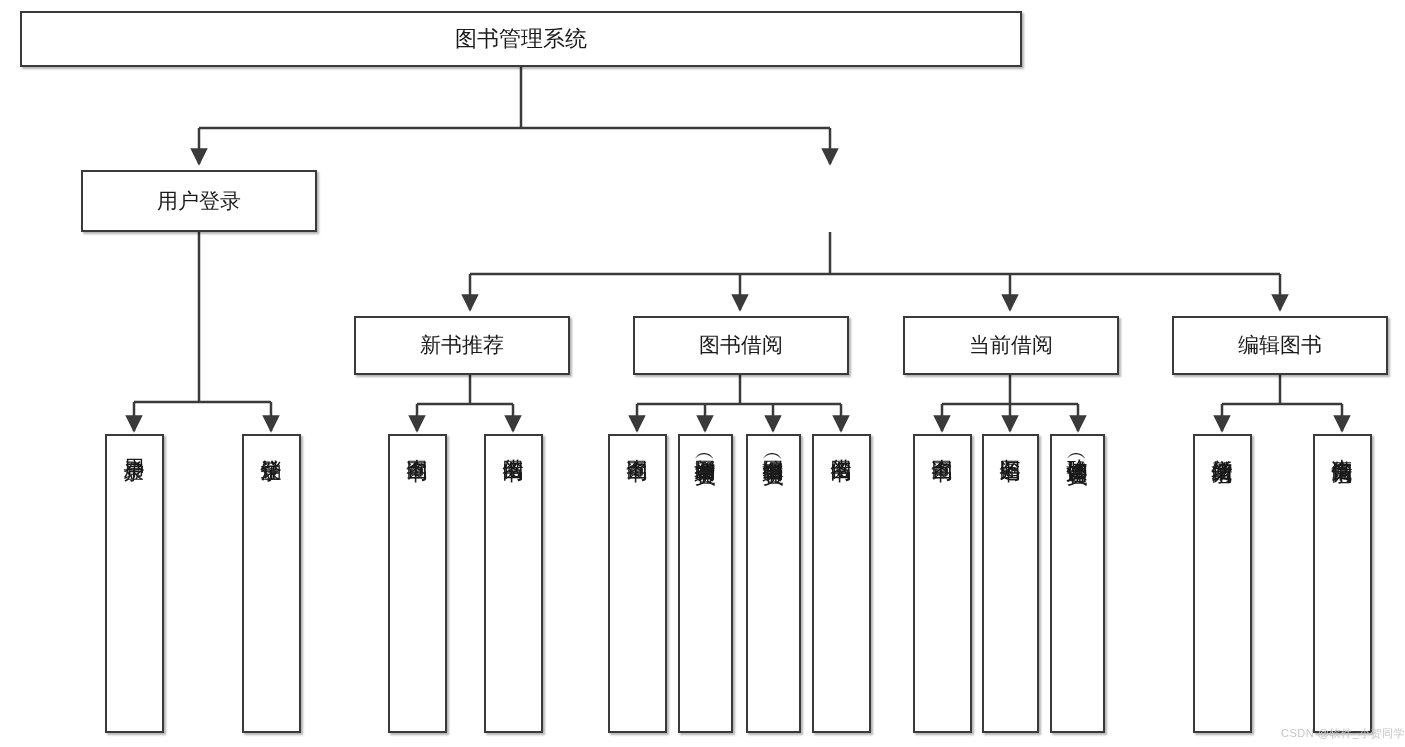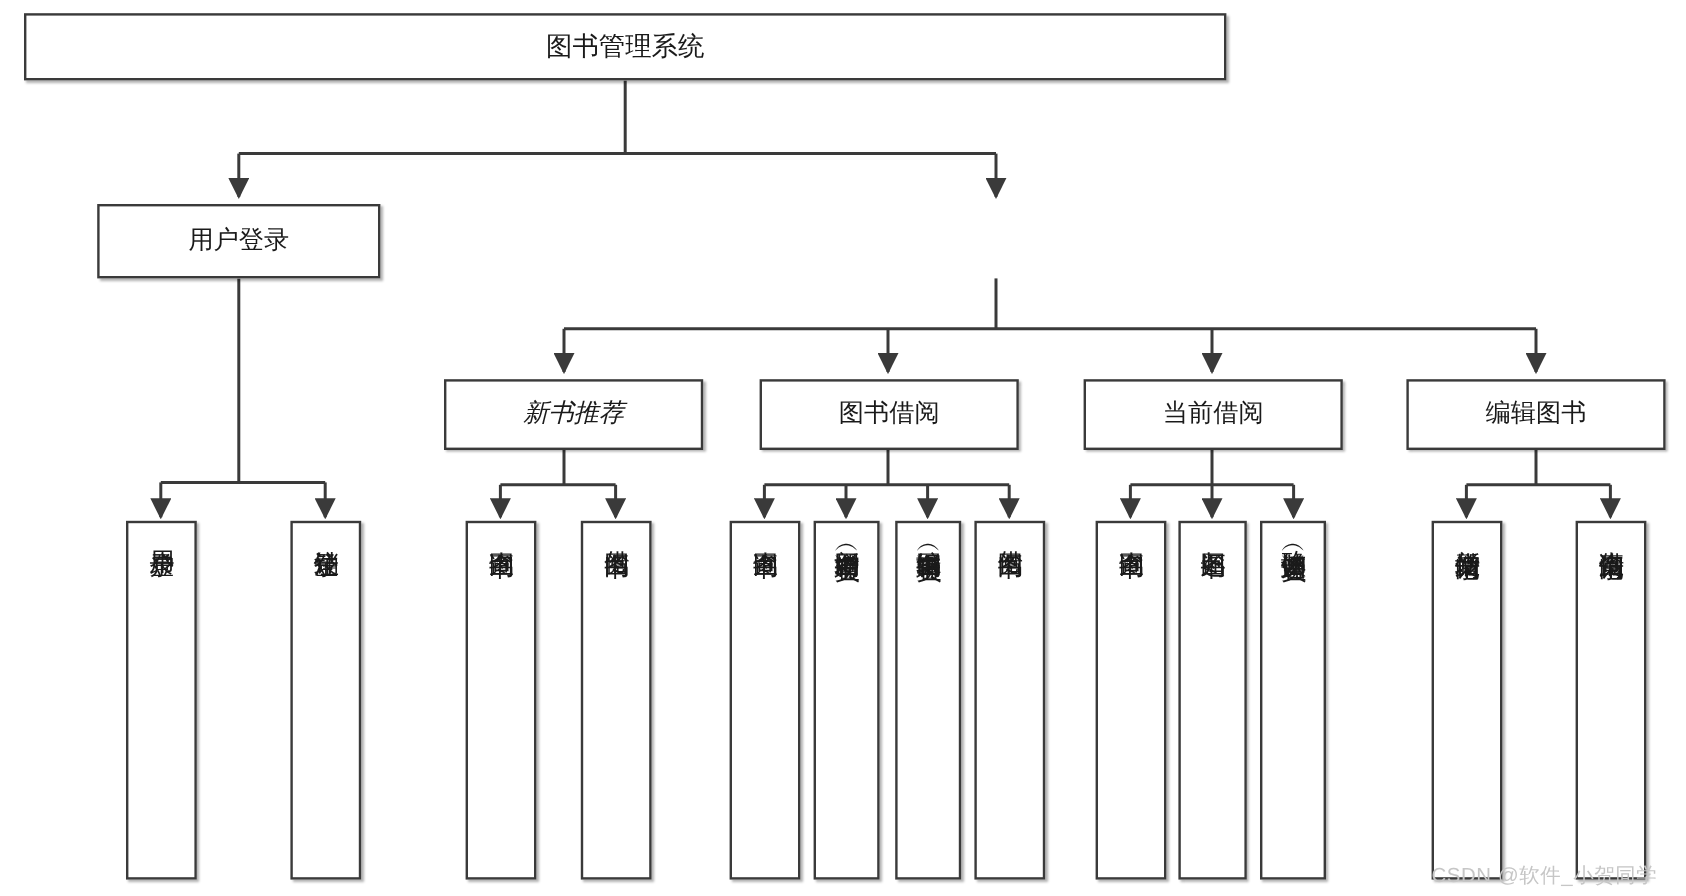--- a/index.html
+++ b/index.html
@@ -55,23 +55,23 @@
   }
   .node.vertical .label {
     writing-mode: vertical-rl;
     text-orientation: upright;
     font-size: 21px;
     letter-spacing: 1px;
     line-height: 1;
   }
   .watermark {
     position: absolute;
-    right: 24px;
+    right: 0;
     bottom: 6px;
-    font-size: 17px;
+    font-size: 11px;
     color: #c6c6c6;
     letter-spacing: 0.5px;
     white-space: nowrap;
   }
 </style>
 </head>
 <body>
 
 <div id="canvas">
 
@@ -126,21 +126,21 @@
   </svg>
 
   <div class="node root horizontal" style="left:20px; top:11px; width:1002px; height:56px;">
     <span class="label">图书管理系统</span>
   </div>
 
   <div class="node horizontal" style="left:81px; top:170px; width:236px; height:62px;">
     <span class="label">用户登录</span>
   </div>
 
-  <div class="node horizontal" style="left:370px; top:316px; width:216px; height:59px;font-style:italic;">
+  <div class="node horizontal" style="left:354px; top:316px; width:216px; height:59px;">
     <span class="label">新书推荐</span>
   </div>
   <div class="node horizontal" style="left:903px; top:316px; width:216px; height:59px;">
     <span class="label">当前借阅</span>
   </div>
   <div class="node horizontal" style="left:633px; top:316px; width:216px; height:59px;">
     <span class="label">图书借阅</span>
   </div>
   <div class="node horizontal" style="left:1172px; top:316px; width:216px; height:59px;">
     <span class="label">编辑图书</span>

